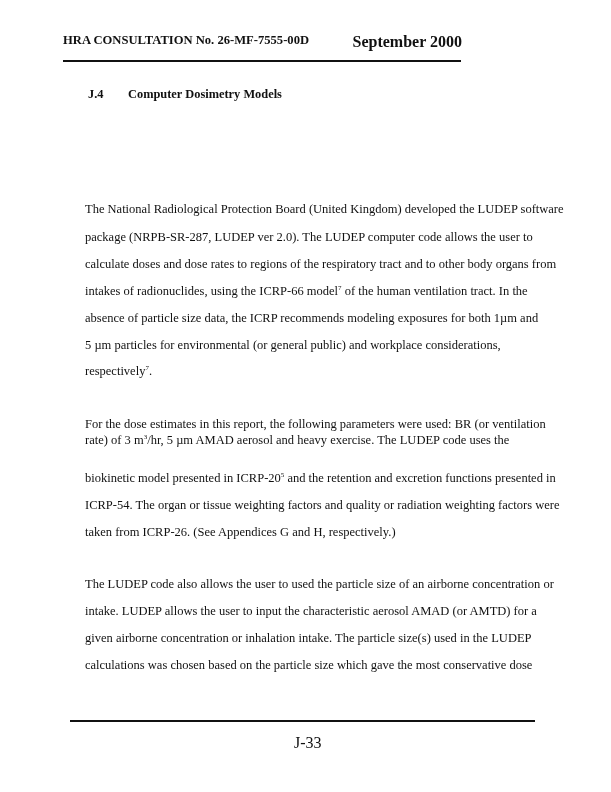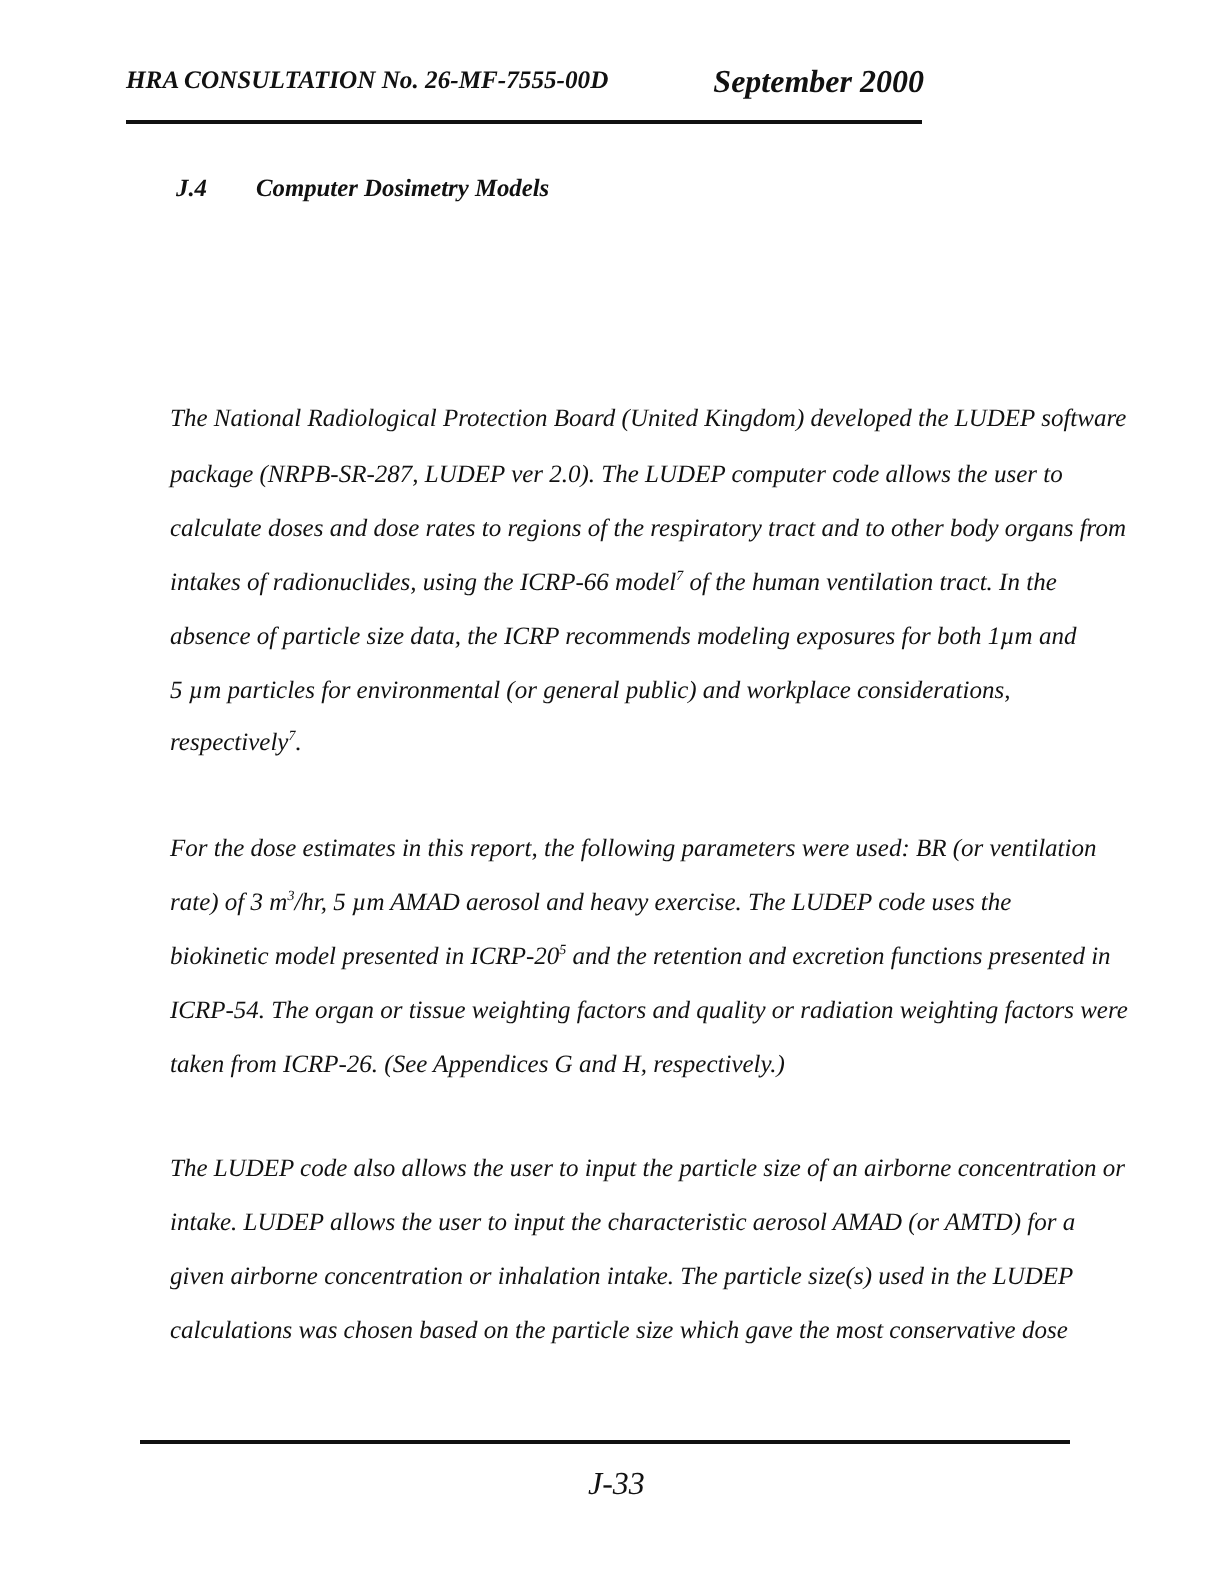--- a/index.html
+++ b/index.html
@@ -1,20 +1,20 @@
 <!DOCTYPE html>
 <html><head>
   <meta charset="utf-8">
   <style>
     html, body { margin: 0; padding: 0; background: #ffffff; }
     body {
       width: 611px; height: 792px; position: relative; overflow: hidden;
       font-family: "Liberation Serif", "DejaVu Serif", serif; color: #111;
     }
-    .page { position: absolute; left: 0; top: 0; width: 611px; height: 792px; font-style: italic; }
+    .page { position: absolute; left: 0; top: 0; width: 611px; height: 792px; }
     .header-title { position: absolute; left: 63px; top: 33px; font-weight: bold; font-size: 12.6px; white-space: nowrap; }
     .header-date { position: absolute; right: 149px; top: 33px; font-weight: bold; font-size: 16px; white-space: nowrap; }
     .rule-top { position: absolute; left: 63px; top: 60px; width: 398px; height: 2px; background: #111; }
     .rule-bottom { position: absolute; left: 70px; top: 720px; width: 465px; height: 2px; background: #111; }
     .heading { position: absolute; font-weight: bold; font-size: 12.4px; white-space: nowrap; }
     .heading .num { display: inline-block; width: 40px; }
     .h1 { left: 88px; top: 87px; }
     .h2 { left: 76px; top: 145px; }
     .h2 .num { width: 39px; }
     .line { position: absolute; left: 74px; font-size: 12.5px; white-space: nowrap; margin-left: 11px; }
@@ -38,28 +38,28 @@
     <div class="line" style="top:230px">package (NRPB-SR-287, LUDEP ver 2.0).  The LUDEP computer code allows the user to</div>
     <div class="line" style="top:257px">calculate doses and dose rates to regions of the respiratory tract and to other body organs from</div>
     <div class="line" style="top:284px"><span>intakes of radionuclides, using the ICRP-66 model</span><sup>7</sup><span> of the human ventilation tract.  In the</span></div>
     <div class="line" style="top:311px">absence of particle size data, the ICRP recommends modeling exposures for both 1µm and</div>
     <div class="line" style="top:338px">5 µm particles for environmental (or general public) and workplace considerations,</div>
     <div class="line" style="top:364px"><span>respectively</span><sup>7</sup><span>.</span></div>
   </div>
 
   <div>
     <div class="line" style="top:417px">For the dose estimates in this report, the following parameters were used:  BR (or ventilation</div>
-    <div class="line" style="top:444px"><span>rate) of 3 m</span><sup>3</sup><span>/hr, 5 µm AMAD aerosol and heavy exercise.  The LUDEP code uses the</span></div>
+    <div class="line" style="top:433px"><span>rate) of 3 m</span><sup>3</sup><span>/hr, 5 µm AMAD aerosol and heavy exercise.  The LUDEP code uses the</span></div>
     <div class="line" style="top:471px"><span>biokinetic model presented in ICRP-20</span><sup>5</sup><span> and the retention and excretion functions presented in</span></div>
     <div class="line" style="top:498px">ICRP-54.  The organ or tissue weighting factors and quality or radiation weighting factors were</div>
     <div class="line" style="top:525px">taken from ICRP-26.  (See Appendices G and H, respectively.)</div>
   </div>
 
   <div>
-    <div class="line" style="top:577px">The LUDEP code also allows the user to input the particle size of an airborne concentration or</div>
+    <div class="line" style="top:577px">The LUDEP code also allows the user to used the particle size of an airborne concentration or</div>
     <div class="line" style="top:604px">intake.  LUDEP allows the user to input the characteristic aerosol AMAD (or AMTD) for a</div>
     <div class="line" style="top:631px">given airborne concentration or inhalation intake.  The particle size(s) used in the LUDEP</div>
     <div class="line" style="top:658px">calculations was chosen based on the particle size which gave the most conservative dose</div>
   </div>
 
   <div class="rule-bottom"></div>
   <div class="pagenum">J-33</div>
 </div>
 
 </body></html>

